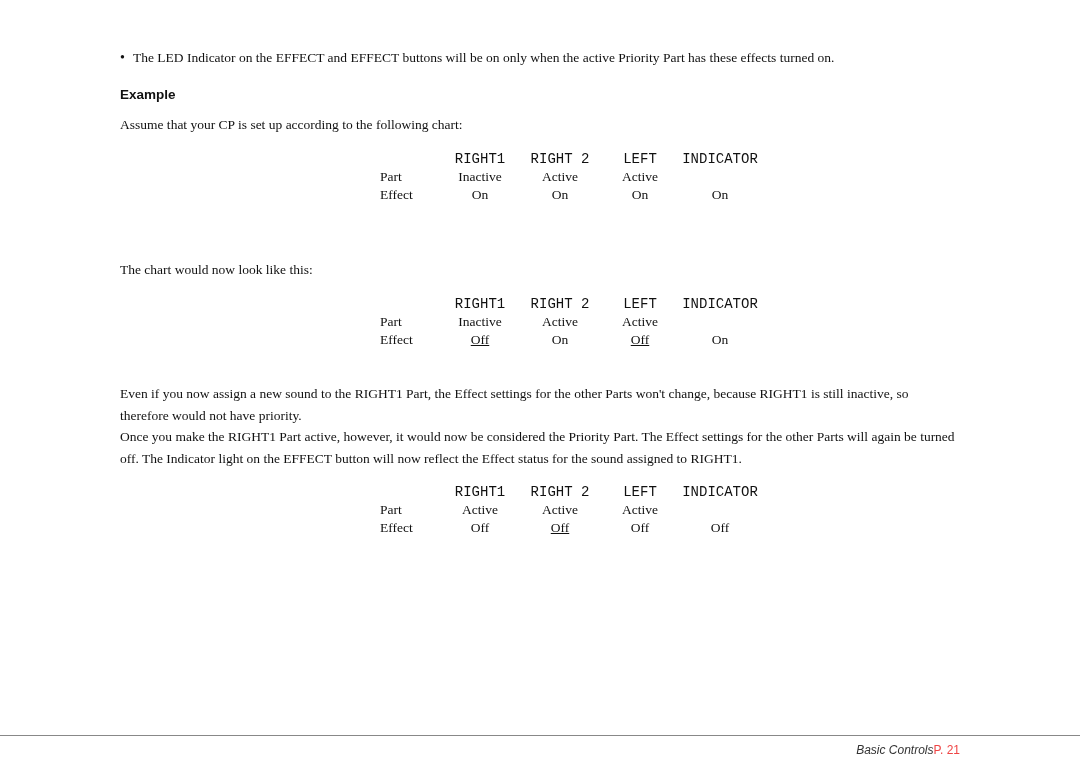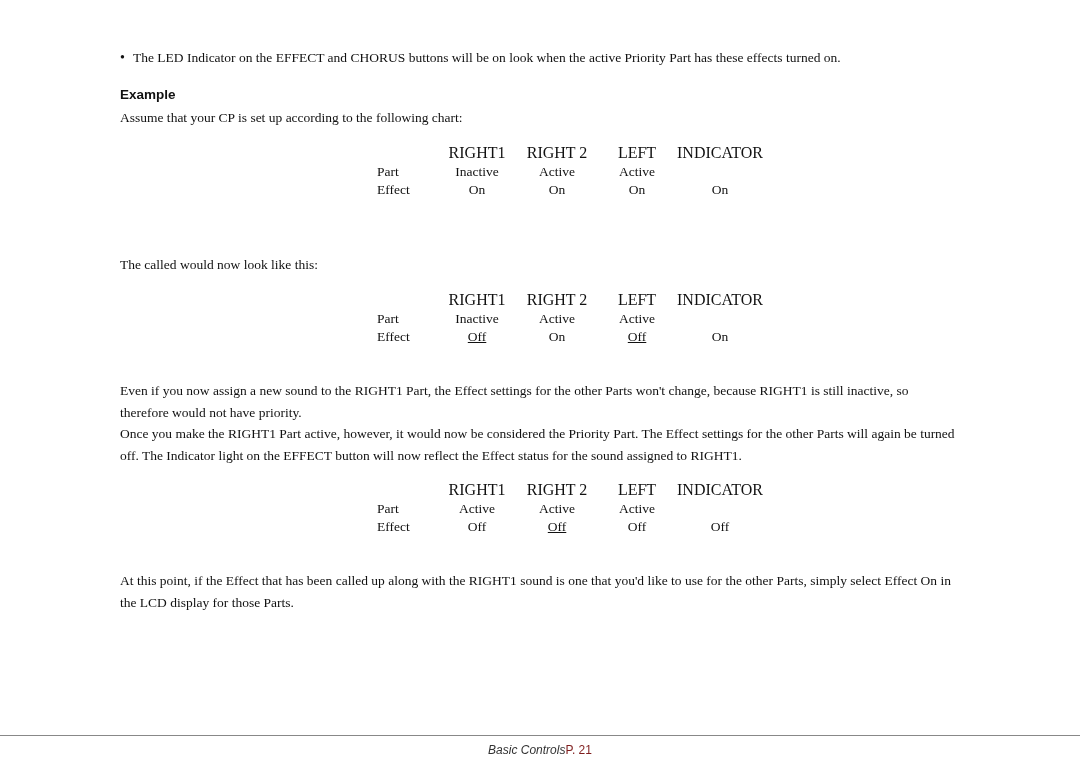--- a/index.html
+++ b/index.html
@@ -30,21 +30,21 @@
       margin-right: 8px;
       margin-top: 2px;
       font-size: 14px;
       flex-shrink: 0;
     }
     .bullet-text {
       line-height: 1.55;
     }
     .example-heading {
       font-weight: bold;
-      margin-bottom: 6px;
+      margin-bottom: 13px;
       font-family: Arial, Helvetica, sans-serif;
       font-size: 13.5px;
     }
     .assume-text {
       margin-bottom: 14px;
       line-height: 1.55;
       font-family: Liberation Serif, serif;
     }
     .chart-table {
       margin: 0 auto 18px auto;
@@ -55,64 +55,64 @@
       padding: 1px 0;
       text-align: center;
       min-width: 80px;
     }
     .chart-table td.label-col {
       text-align: left;
       padding-right: 14px;
       min-width: 60px;
     }
     .chart-table .header-row td {
-      font-family: Liberation Serif, serif;
-      font-size: 16px;
+      font-family: Liberation Mono, monospace;
+      font-size: 14px;
     }
     .underline {
       text-decoration: underline;
     }
     .body-text {
       line-height: 1.6;
       margin-bottom: 14px;
     }
     .page-footer {
       border-top: 1px solid #888;
       padding: 7px 120px;
       display: flex;
-      justify-content: center;
+      justify-content: flex-end;
       align-items: center;
     }
     .footer-left {
       font-style: italic;
       font-size: 12px;
       color: #333;
       font-family: Arial, Helvetica, sans-serif;
     }
     .footer-right {
       font-size: 12px;
-      color: #7f1d1d;
+      color: #ef4444;
       font-family: Arial, Helvetica, sans-serif;
     }
     .chart-container {
       display: flex;
       justify-content: flex-start;
       margin-bottom: 16px;
       padding-left: 60px;
     }
   </style>
 </head>
 <body>
 
 <div class="page-content">
 
   <div class="bullet-section">
     <div class="bullet-item">
       <span class="bullet-dot">•</span>
-      <span class="bullet-text">The LED Indicator on the EFFECT and CHORUS buttons will be on look when the active Priority Part has these effects turned on.</span>
+      <span class="bullet-text">The LED Indicator on the EFFECT and EFFECT buttons will be on only when the active Priority Part has these effects turned on.</span>
     </div>
   </div>
 
   <div class="example-heading">Example</div>
   <div class="assume-text">Assume that your CP is set up according to the following chart:</div>
 
   <div class="chart-container">
     <table class="chart-table">
       <tbody>
           <tr class="header-row">
@@ -135,21 +135,21 @@
         <td>On</td>
         <td>On</td>
         <td>On</td>
       </tr>
     </tbody>
       </table>
   </div>
 
   <div class="body-text">
     <br>
-    <span>The called would now look like this:</span>
+    <span>The chart would now look like this:</span>
   </div>
 
   <div class="chart-container">
     <table class="chart-table">
       <tbody>
           <tr class="header-row">
         <td class="label-col"></td>
         <td>RIGHT1</td>
         <td>RIGHT 2</td>
         <td>LEFT</td>
@@ -200,20 +200,19 @@
         <td class="label-col">Effect</td>
         <td>Off</td>
         <td><span class="underline">Off</span></td>
         <td>Off</td>
         <td>Off</td>
       </tr>
     </tbody>
       </table>
   </div>
 
-  <div class="body-text">At this point, if the Effect that has been called up along with the RIGHT1 sound is one that you'd like to use for the other Parts, simply select Effect On in the LCD display for those Parts.</div>
 
 </div>
 
 <div class="page-footer">
   <span class="footer-left">Basic Controls</span>
   <span class="footer-right">P. 21</span>
 </div>
 
 </body></html>

